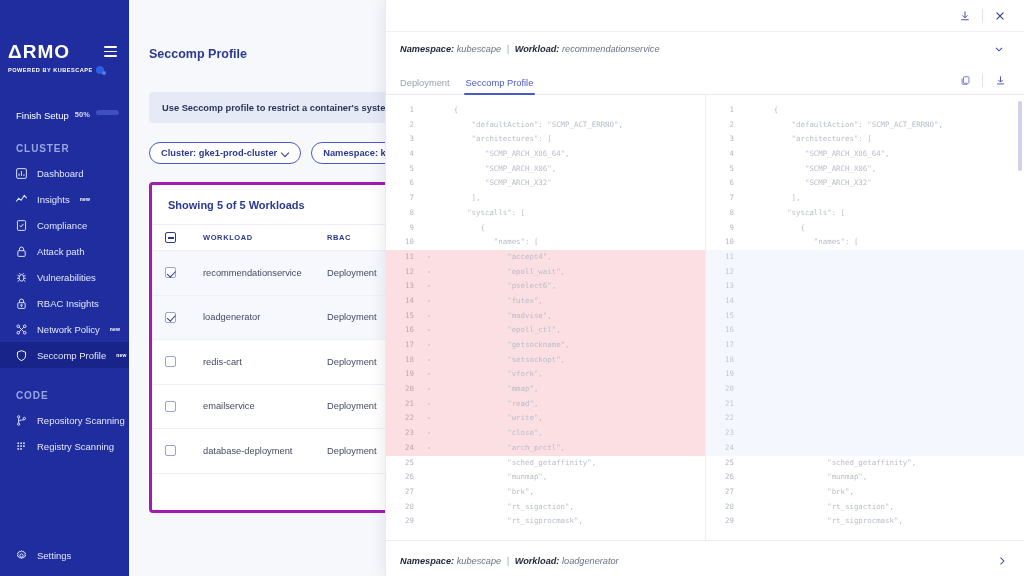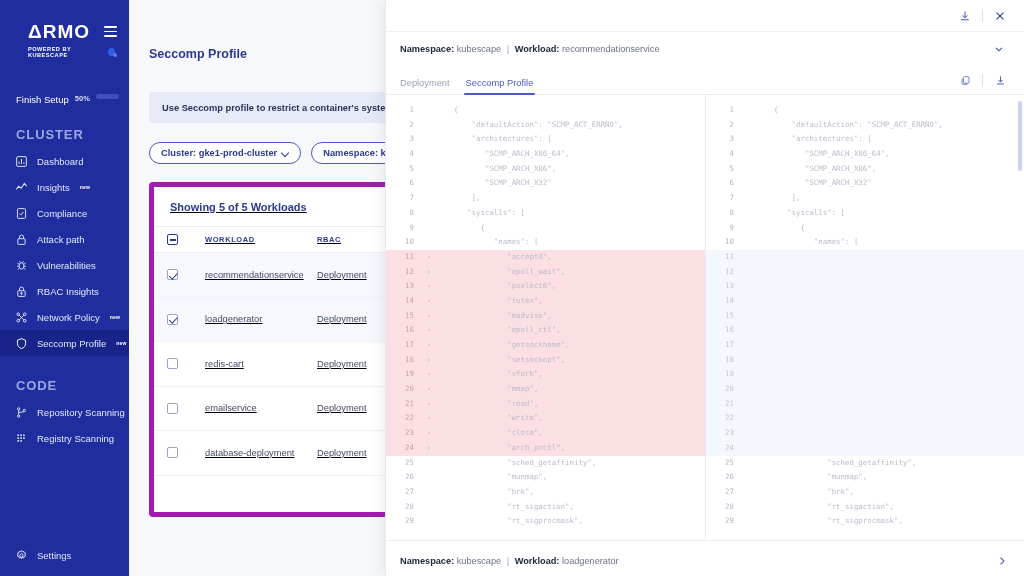--- a/index.html
+++ b/index.html
@@ -13,21 +13,21 @@
 
   
   .sidebar {
     width: 129px; height: 576px;
     background: #1f2d9e;
     color: #ffffff;
     flex: 0 0 129px;
     position: relative;
     overflow: hidden;
   }
-  .sb-brand { padding: 22px 14px 0 28px; position: relative; }
+  .sb-brand { padding: 22px 14px 0 8px; position: relative; margin-top: 20px; }
   .sb-logo {
     font-size: 19px; font-weight: bold; letter-spacing: 1px;
     color: #ffffff; line-height: 1;
   }
   .sb-sub {
     font-size: 5.6px; font-weight: bold; letter-spacing: 0.5px;
     color: #ffffff; margin-top: 5px; display: flex; align-items: center; gap: 3px;
   }
   .sb-sub-badge {
     width: 8px; height: 8px; border-radius: 50%;
@@ -52,21 +52,21 @@
   }
   .sb-setup-label { color: #ffffff; white-space: nowrap; }
   .sb-setup-pct { font-size: 7.5px; color: #d6dcf5; font-weight: bold; }
   .sb-progress {
     width: 44px; height: 5px; border-radius: 3px;
     background: #3e4fc0; overflow: hidden; position: relative;
   }
   .sb-progress-fill { height: 100%; background: #1fc16b; border-radius: 3px; }
 
   .sb-section {
-    font-size: 13px; letter-spacing: 0.9px; font-weight: bold;
+    font-size: 10px; letter-spacing: 0.9px; font-weight: bold;
     color: #9aa6e0; padding: 0 0 0 16px; margin-top: 22px; margin-bottom: 6px;
   }
   .sb-item {
     display: flex; align-items: center; gap: 9px;
     height: 26px; padding-left: 15px;
     font-size: 9.5px; color: #e3e7fa; cursor: pointer; position: relative;
   }
   .sb-item.active { background: #18248a; }
   .sb-item .ico { width: 13px; height: 13px; flex: 0 0 13px; display: block; }
   .sb-item .ico svg { width: 13px; height: 13px; display: block; }
@@ -103,22 +103,22 @@
   }
   .chev { width: 7px; height: 7px; display: inline-block; position: relative; }
   .chev::after {
     content: ""; position: absolute; left: 0; top: 0;
     width: 5px; height: 5px;
     border-right: 1.3px solid #2b3990; border-bottom: 1.3px solid #2b3990;
     transform: rotate(45deg);
   }
   .table-card {
     margin-top: 18px; background: #ffffff;
-    border: 5px solid #a21caf; border-radius: 4px;
-    width: 420px; overflow: hidden; text-decoration: underline;
+    border: 3px solid #a21caf; border-radius: 4px;
+    width: 420px; overflow: hidden;
   }
   .table-card-title {
     font-size: 11px; font-weight: bold; color: #2b3990;
     padding: 14px 16px 13px 16px;
   }
   .tbl-head {
     display: flex; align-items: center; height: 27px;
     border-top: 1px solid #eceef6; border-bottom: 1px solid #eceef6;
     padding-left: 13px;
   }
@@ -141,21 +141,21 @@
     border-right: 1.4px solid #2b3990; border-bottom: 1.4px solid #2b3990;
     transform: rotate(42deg);
   }
   .cb.indet {
     border-color: #2b3990;
   }
   .cb.indet::after {
     content: ""; position: absolute; left: 1.5px; top: 4px;
     width: 6px; height: 1.5px; background: #2b3990;
   }
-  .col-wl { width: 112px; margin-left: 27px; font-size: 9.3px; color: #424a63; }
+  .col-wl { width: 124px; margin-left: 27px; font-size: 9.3px; color: #424a63; }
   .col-kind { width: 100px; font-size: 9.3px; color: #424a63; }
   .tbl-foot { height: 36px; background: #fff; }
 
   
   .modal {
     position: absolute; left: 385px; top: 0;
     width: 639px; height: 576px; background: #ffffff;
     border-left: 1px solid #e7e9f2;
     display: flex; flex-direction: column;
     box-shadow: -3px 0 14px rgba(30,40,90,0.08);
@@ -169,21 +169,21 @@
     width: 22px; height: 22px; display: flex;
     align-items: center; justify-content: center; cursor: pointer;
   }
   .icon-btn svg { display: block; }
   .vdiv { width: 1px; height: 13px; background: #dfe2ee; margin: 0 6px; }
 
   .modal-head {
     height: 33px; flex: 0 0 33px; display: flex; align-items: center;
     padding: 0 14px 0 14px; justify-content: space-between;
   }
-  .crumb { font-size: 9.2px; color: #6b7285; }
+  .crumb { font-size: 9.2px; color: #6b7285; font-style: italic; }
   .crumb b { color: #232a3d; font-weight: bold; }
   .crumb .sep { color: #9aa0b4; margin: 0 3px; }
 
   .modal-tabs {
     height: 30px; flex: 0 0 30px; display: flex; align-items: flex-end;
     padding: 0 13px 0 14px; justify-content: space-between;
     border-bottom: 1px solid #e9ebf3;
   }
   .tabs-left { display: flex; gap: 16px; height: 100%; align-items: flex-end; }
   .tab {

